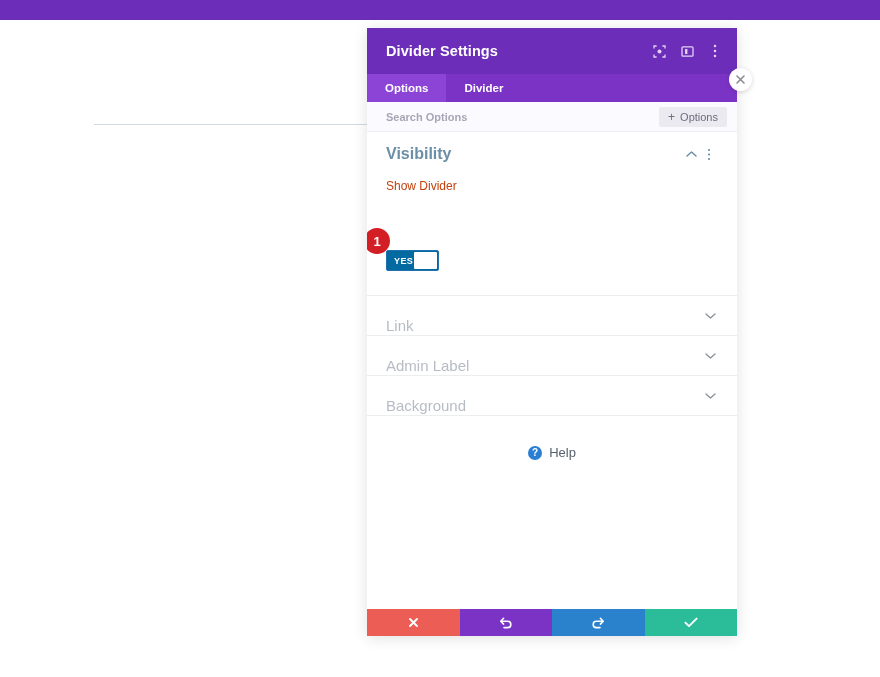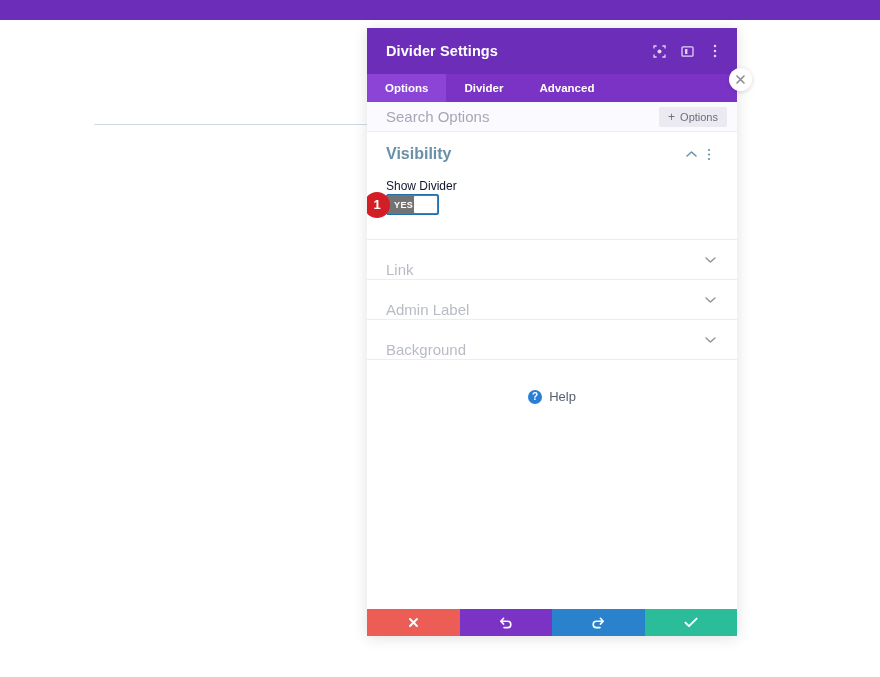--- a/index.html
+++ b/index.html
@@ -118,22 +118,23 @@
     align-items: center;
     padding: 0 10px 0 19px;
     flex: 0 0 auto;
   }
   .search-input {
     flex: 1;
     border: none;
     outline: none;
     background: transparent;
     font-family: "Liberation Sans", sans-serif;
-    font-size: 15px;
+    font-size: 11px;
     color: #9a98a8;
+    font-weight: bold;
   }
   .search-input::placeholder { color: #a8a6b6; }
   .filter-btn {
     background: #ebeaf1;
     border: none;
     border-radius: 2px;
     height: 20px;
     padding: 0 9px;
     font-family: "Liberation Sans", sans-serif;
     font-size: 11px;
@@ -174,23 +175,23 @@
     height: 18px;
     display: flex;
     align-items: center;
     justify-content: center;
     color: #6a8fa6;
     cursor: pointer;
   }
 
   .field-label {
     font-size: 12px;
-    color: #0f172a;
+    color: #c2410c;
     margin-top: 9px;
-    margin-bottom: 1px;
+    margin-bottom: 18px;
   }
 
   
   .toggle-wrap {
     display: flex;
     align-items: center;
     position: relative;
   }
   .step-badge {
     position: absolute;
@@ -205,28 +206,29 @@
     font-size: 13px;
     font-weight: bold;
     display: flex;
     align-items: center;
     justify-content: center;
     z-index: 3;
   }
   .toggle {
     width: 53px;
     height: 21px;
-    background: #737373;
+    background: #0369a1;
     border: 1px solid #2070ad;
     border-radius: 2px;
     display: flex;
     align-items: center;
     cursor: pointer;
     position: relative;
     overflow: hidden;
+    margin-top: 39px;
   }
   .toggle-text {
     font-size: 9px;
     font-weight: bold;
     color: #ffffff;
     letter-spacing: 0.4px;
     padding-left: 7px;
     width: 29px;
   }
   .toggle-knob {
@@ -367,21 +369,20 @@
           <circle cx="2" cy="7" r="1.25"></circle>
           <circle cx="2" cy="12" r="1.25"></circle>
         </svg>
       </span>
     </div>
   </div>
 
   <div class="tabs">
     <div class="tab active">Options</div>
     <div class="tab">Divider</div>
-    <div class="tab">Advanced</div>
   </div>
 
   <div class="search-row">
     <input class="search-input" type="text" placeholder="Search Options" style="">
     <button class="filter-btn">
       <span class="filter-plus">+</span>
       <span>Options</span>
     </button>
   </div>
 

